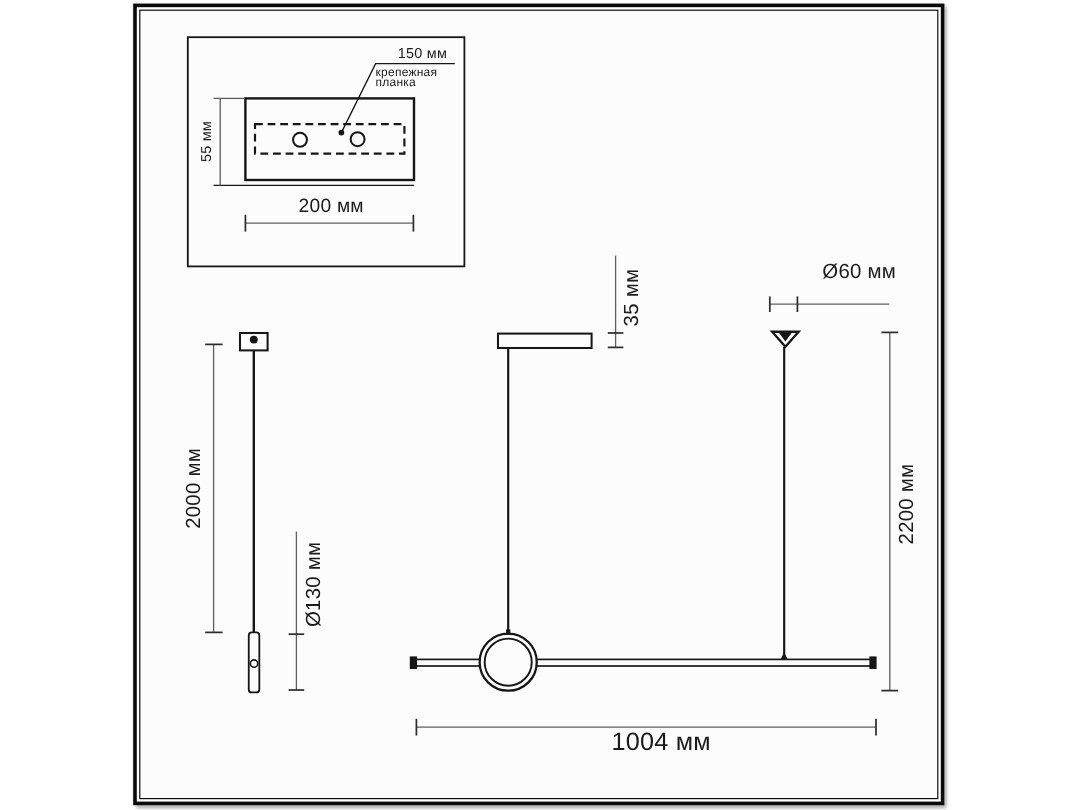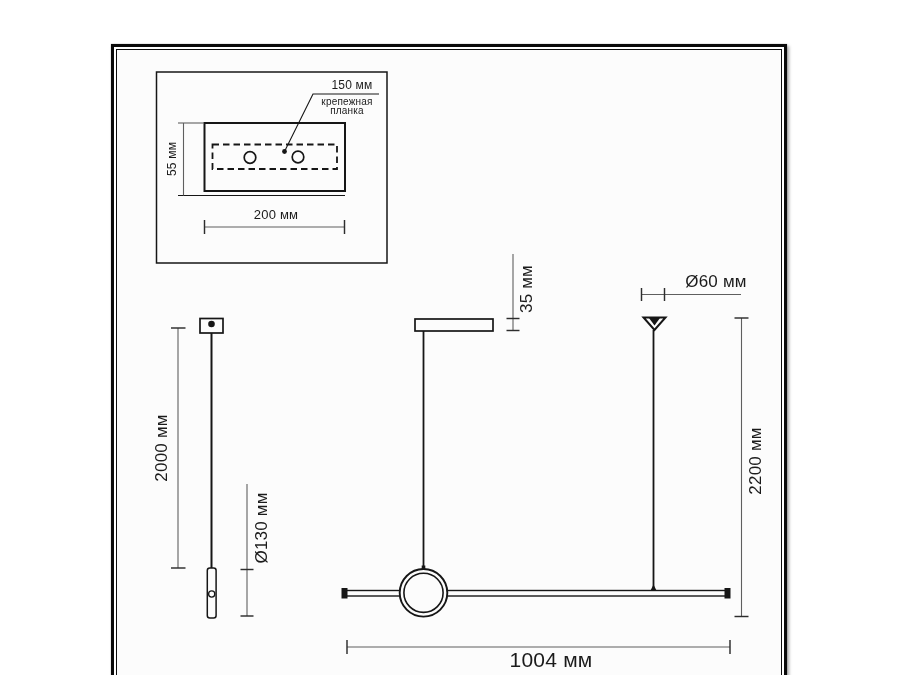--- a/index.html
+++ b/index.html
@@ -1,20 +1,20 @@
 <!DOCTYPE html>
 <html><head>
 <meta charset="utf-8">
 <style>
   html,body{margin:0;padding:0;}
   body{
     width:900px;height:675px;position:relative;background:#ffffff;
     font-family:"Liberation Sans", sans-serif;overflow:hidden;
   }
-  .stage{position:absolute;left:0;top:0;width:900px;height:488px;margin-top:41px;}
+  .stage{position:absolute;left:0;top:0;width:900px;height:488px;}
 
   
   .photo-frame{
     position:absolute;left:111px;top:3px;width:676px;height:668px;
     box-sizing:border-box;border:3px solid #0a0a0a;padding:2px;background:#ffffff;
     box-shadow:2px 2px 3px rgba(0,0,0,.35), 0 0 1px rgba(0,0,0,.4);
   }
   .frame-inner{
     box-sizing:border-box;width:100%;height:100%;
     border:1px solid #0d0d0d;background:#fcfcfc;
@@ -27,28 +27,28 @@
   .s{fill:none;stroke:#161616;}
   .paperfill{fill:#fcfcfc;stroke:#161616;}
 
   .lbl{
     position:absolute;color:#1b1b1b;white-space:nowrap;
     transform:translate(-50%,-50%);letter-spacing:.2px;
   }
   .lbl.rot{transform:translate(-50%,-50%) rotate(-90deg);}
 
   #lbl-150 {left:352px;top:44px;font-size:12px;}
-  #lbl-plate{left:347px;top:65px;font-size:10px;line-height:9px;white-space:normal;width:68px;text-align:center;}
+  #lbl-plate{left:347px;top:65px;font-size:10px;line-height:9px;white-space:normal;width:68px;text-align:left;}
   #lbl-55  {left:172px;top:118px;font-size:12px;}
-  #lbl-200 {left:276px;top:173px;font-size:13px;}
+  #lbl-200 {left:276px;top:173px;font-size:16px;}
   #lbl-2000{left:162px;top:407px;font-size:17px;}
   #lbl-130 {left:262px;top:487px;font-size:17px;}
   #lbl-35  {left:527px;top:248px;font-size:17px;}
   #lbl-1004{left:551px;top:619px;font-size:21px;}
-  #lbl-60  {left:716px;top:241px;font-size:17px;text-align:right;}
+  #lbl-60  {left:716px;top:227px;font-size:17px;text-align:right;}
   #lbl-2200{left:756px;top:420px;font-size:17px;}
 </style>
 </head>
 <body>
 
 <div class="stage">
 
   <div class="photo-frame">
     <div class="frame-inner"></div>
   </div>

